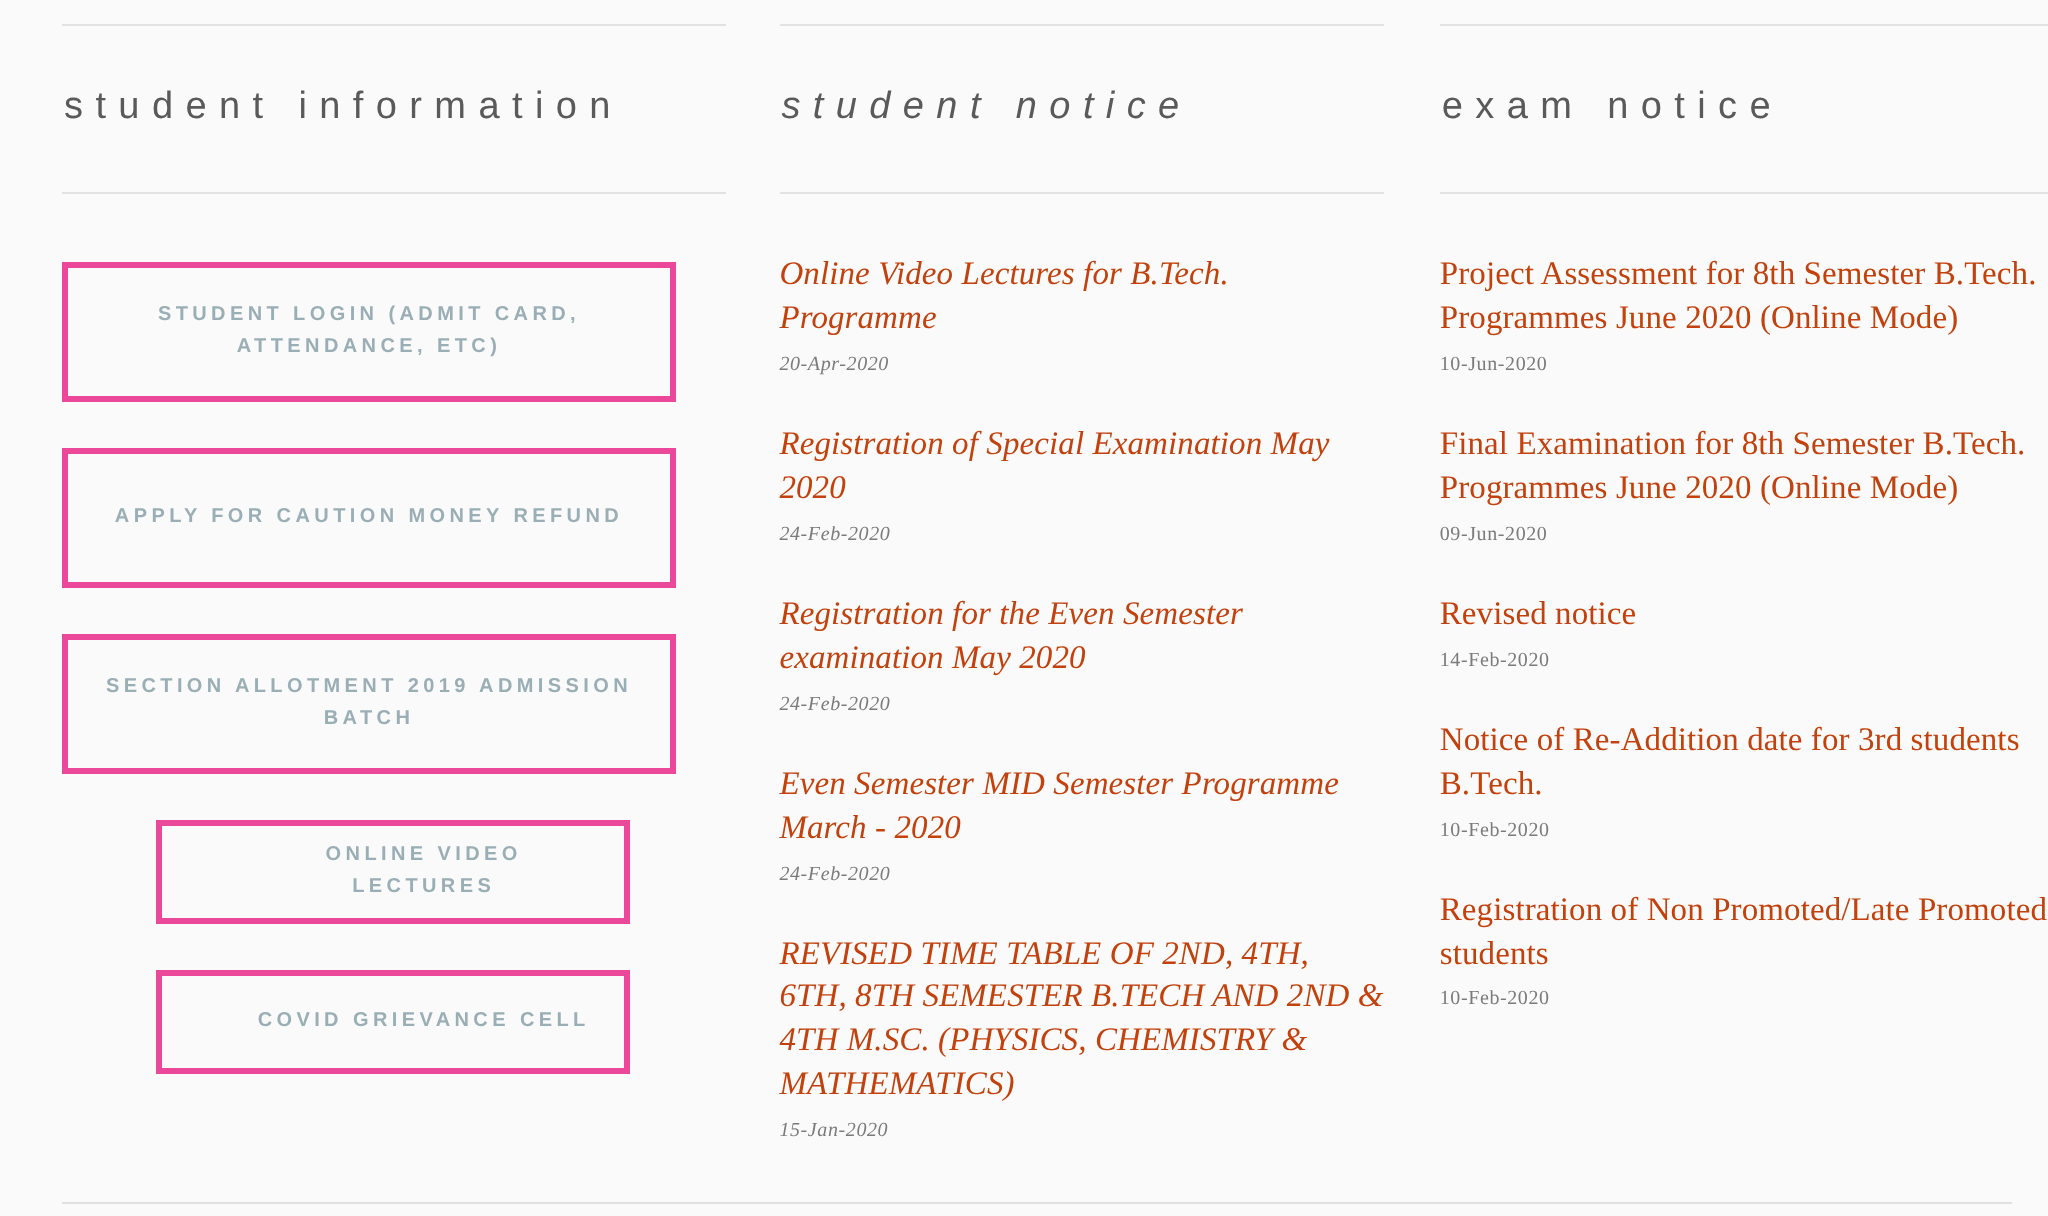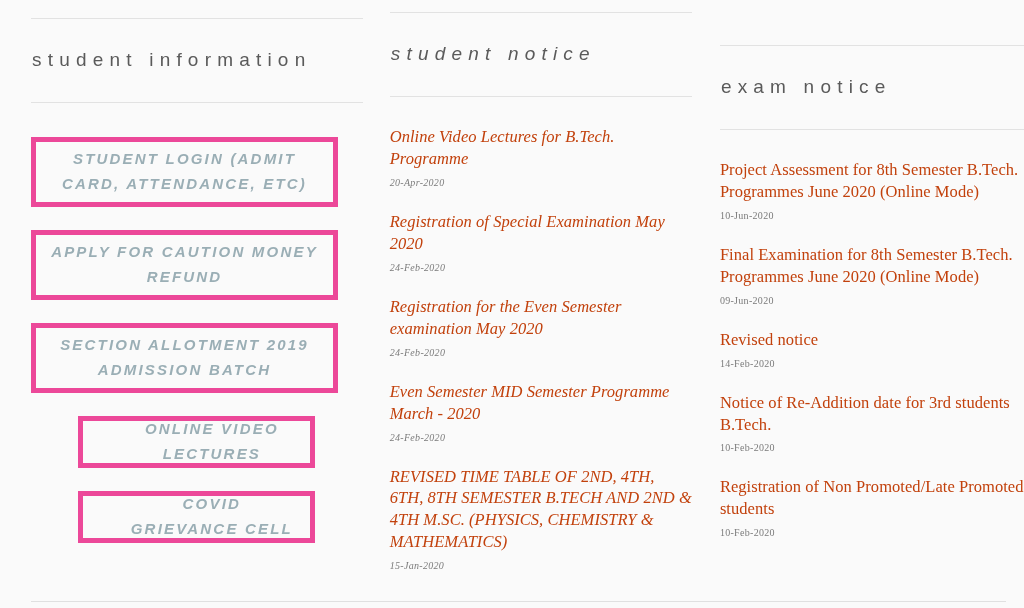--- a/index.html
+++ b/index.html
@@ -15,21 +15,21 @@
 
   .page {
     position: relative;
     width: 1024px;
     height: 608px;
     background: #fafafa;
   }
 
   .columns {
     display: flex;
-    align-items: center;
+    align-items: flex-start;
     padding-top: 12px;
   }
 
   
   .col { position: relative; }
   .col-info   { width: 337px; margin-left: 31px; }
   .col-notice { width: 307px; margin-left: 27px; font-style: italic; }
   .col-exam   { width: 309px; margin-left: 28px; }
 
   
@@ -51,32 +51,31 @@
   }
 
   
   .btn-stack { padding-top: 34px; }
 
   .linkbtn {
     display: flex;
     align-items: center;
     justify-content: center;
     text-align: center;
-    border: 5px solid #ec4899;
+    border: 3px solid #ec4899;
     background: transparent;
     color: #9aaeb5;
     font-family: "Liberation Sans", sans-serif;
-    font-size: 15px;
+    font-size: 10px;
     font-weight: 700;
     letter-spacing: 2.2px;
     line-height: 1.65;
     text-transform: uppercase;
     cursor: pointer;
     padding: 6px 14px;
-    font-style: italic;
   }
 
   .linkbtn-wide   { width: 307px; height: 70px; margin: 0 0 23px 0; }
   .linkbtn-narrow { width: 237px; height: 52px; margin: 0 auto 23px auto; padding-left: 44px; }
 
   
   .notice-list { padding-top: 29px; }
 
   .notice-item { margin-bottom: 23px; cursor: pointer; }
   .notice-item:last-child { margin-bottom: 0; }

